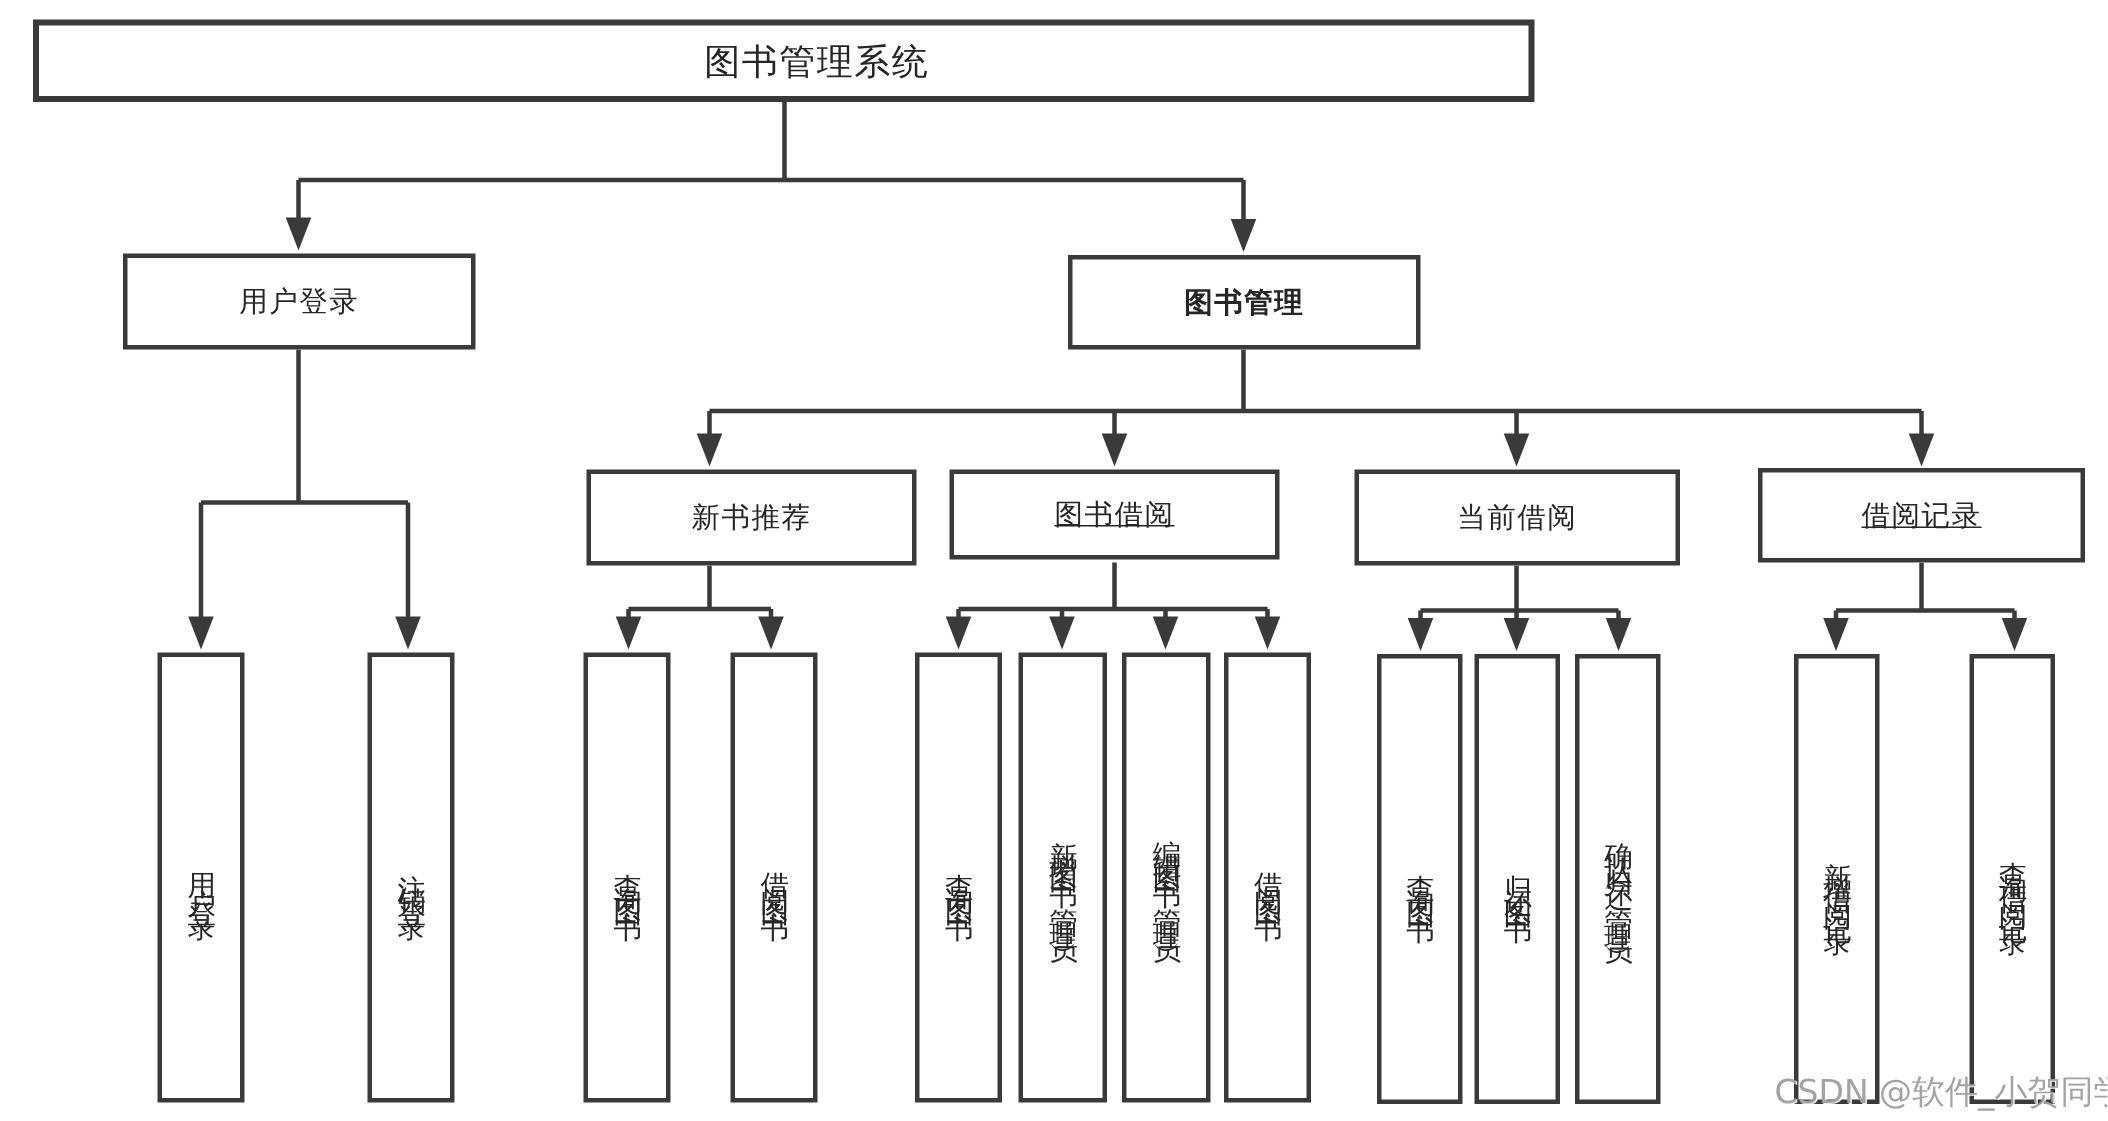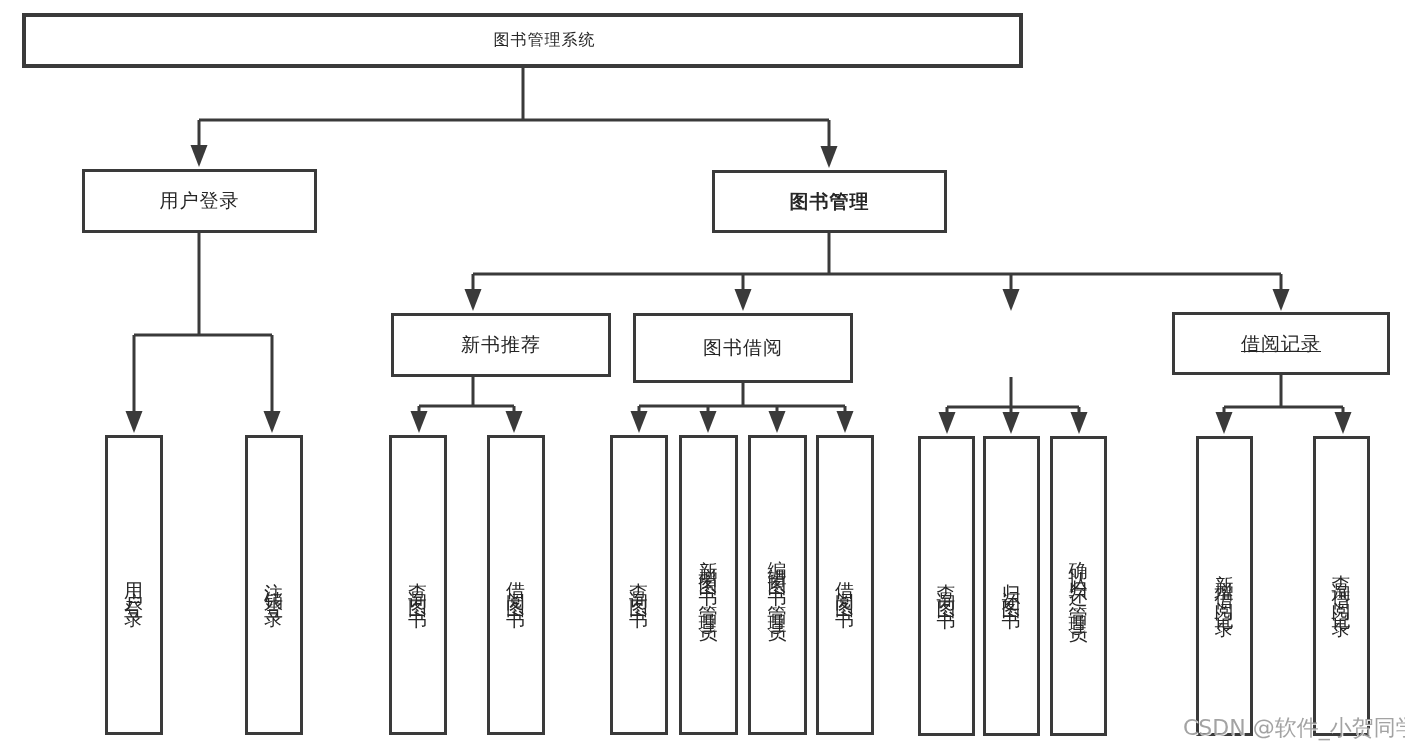--- a/index.html
+++ b/index.html
@@ -18,21 +18,21 @@
     border:3px solid #3a3a3a;
     display:flex;
     align-items:center;
     justify-content:center;
     color:#262626;
     font-size:19px;
     letter-spacing:1px;
     text-align:center;
     z-index:2;
   }
-  .node.root{border-width:4px;font-size:16px;padding-left:44px;}
+  .node.root{border-width:4px;font-size:24px;padding-left:44px;}
   .node.leaf{
     writing-mode:vertical-rl;
     letter-spacing:9px;
     font-size:19px;
     line-height:1;
   }
   .watermark{
     position:absolute;
     left:1183px;top:713px;
     font-size:22px;
@@ -87,21 +87,22 @@
       <polygon points="1334.5,412 1351.5,412 1343,434"></polygon>
     </g>
   </svg>
 
   <div class="node root" style="left:22px;top:13px;width:1001px;height:55px;">图书管理系统</div>
 
   <div class="node" style="left:82px;top:169px;width:235px;height:64px;">用户登录</div>
   <div class="node" style="left:712px;top:170px;width:235px;height:63px;font-weight:bold;">图书管理</div>
 
   <div class="node" style="left:363px;top:313px;width:220px;height:64px;margin-left:28px;">新书推荐</div>
-  <div class="node" style="left:633px;top:313px;width:220px;height:70px;">图书借阅</div>
+  <div class="node" style="left:633px;top:313px;width:220px;height:60px;text-decoration:underline;">图书借阅</div>
+  <div class="node" style="left:903px;top:313px;width:217px;height:64px;">当前借阅</div>
   <div class="node" style="left:1172px;top:312px;width:218px;height:63px;text-decoration:underline;">借阅记录</div>
 
   <div class="node leaf" style="left:105px;top:435px;width:58px;height:300px;">用户登录</div>
   <div class="node leaf" style="left:245px;top:435px;width:58px;height:300px;">注销登录</div>
 
   <div class="node leaf" style="left:389px;top:435px;width:58px;height:300px;">查询图书</div>
   <div class="node leaf" style="left:487px;top:435px;width:58px;height:300px;">借阅图书</div>
 
   <div class="node leaf" style="left:610px;top:435px;width:58px;height:300px;">查询图书</div>
   <div class="node leaf" style="left:679px;top:435px;width:59px;height:300px;">新增图书（管理员）</div>

